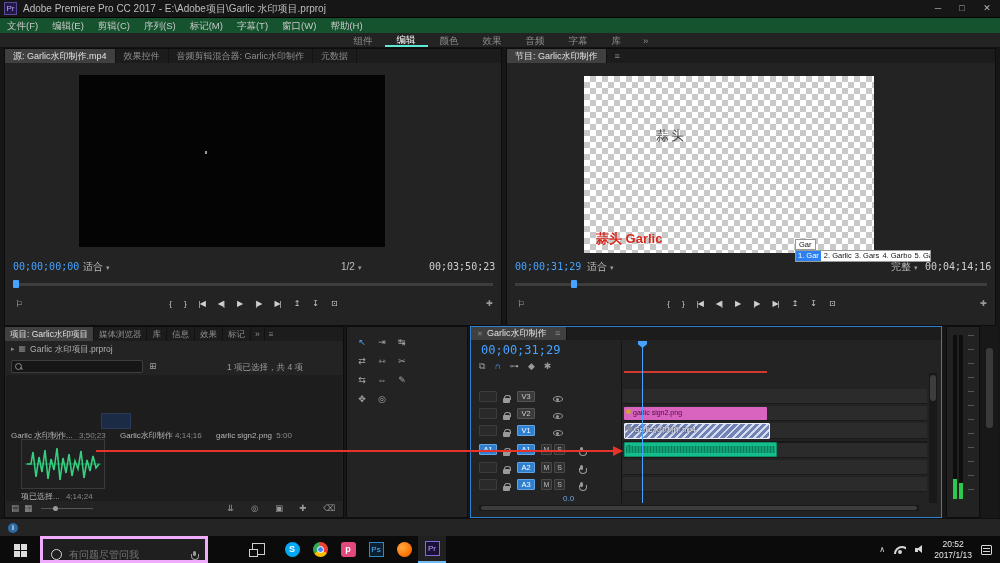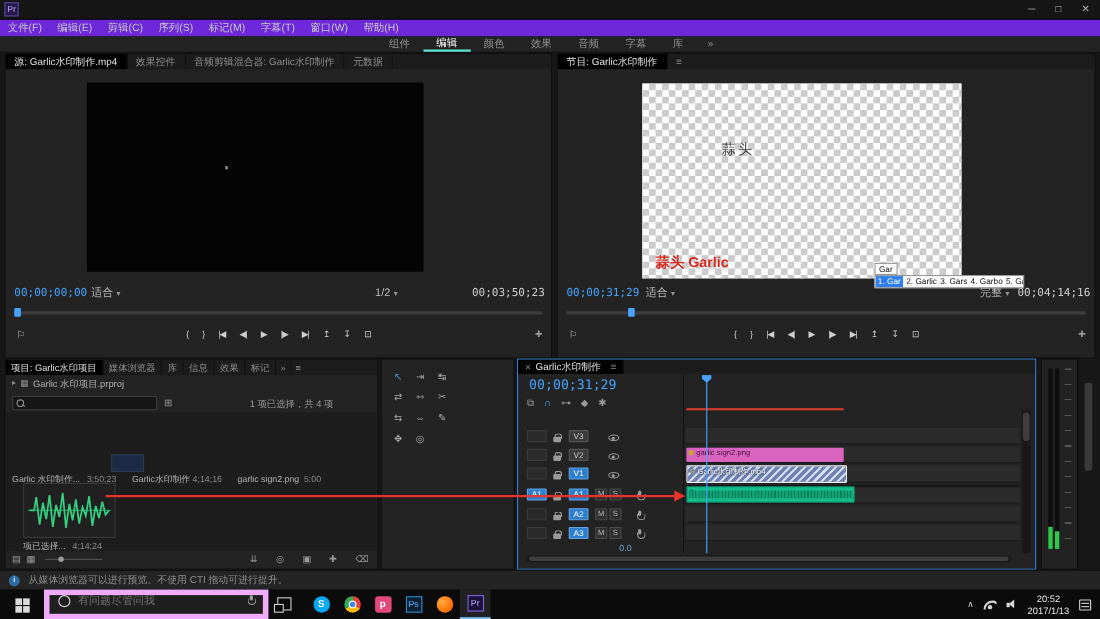--- a/index.html
+++ b/index.html
@@ -5,21 +5,21 @@
   *{margin:0;padding:0;box-sizing:border-box}
   html,body{width:1000px;height:563px;overflow:hidden}
   body{font-family:"Liberation Sans","DejaVu Sans",sans-serif;background:#141414}
   #app{position:relative;width:1000px;height:563px;background:#161616;color:#c8c8c8;font-size:10px;line-height:1.2}
   .abs{position:absolute}
   .mono{font-family:"DejaVu Sans Mono",monospace}
   .tcblue{color:#46a3ff}
   .panel{position:absolute;background:#232323;border:1px solid #0d0d0d}
   .tabbar{position:absolute;left:0;top:0;right:0;height:14px;background:#1c1c1c;display:flex;font-size:9px;color:#8e8e8e;white-space:nowrap;overflow:hidden}
   .tab{padding:0 8px;line-height:14px;border-right:1px solid #121212}
-  .tab.active{background:#000000;color:#e0e0e0}
+  .tab.active{background:#404040;color:#e0e0e0}
   .caret{font-size:7px;color:#9a9a9a;margin-left:3px}
   .tp{position:absolute;left:0;right:0;display:flex;justify-content:center;gap:13px;font-size:8px;color:#cfcfcf}
   .tp span{display:inline-block;letter-spacing:-1px}
   .checker{background-image:linear-gradient(45deg,#c9c9c9 25%,transparent 25%,transparent 75%,#c9c9c9 75%),linear-gradient(45deg,#c9c9c9 25%,#ffffff 25%,#ffffff 75%,#c9c9c9 75%);background-size:12px 12px;background-position:0 0,6px 6px;background-color:#fff}
   .scrubline{position:absolute;left:8px;right:8px;top:4px;height:3px;background:#3d3d3d}
   .scrubmark{position:absolute;top:1px;width:6px;height:8px;background:#46a3ff;border-radius:1px}
   .trk-box{display:inline-block;width:18px;height:11px;line-height:10px;text-align:center;font-size:7.5px;background:#3a3a3a;border:1px solid #555;color:#ccc;border-radius:1px}
   .trk-box.on{background:#2f7fd0;border-color:#64a4e0;color:#fff}
   .trk-box.empty{background:#2a2a2a;border-color:#3c3c3c}
   .ms{display:inline-block;width:11px;height:11px;line-height:10px;text-align:center;font-size:7px;background:#303030;border:1px solid #4a4a4a;color:#bbb;border-radius:1px}
@@ -53,28 +53,29 @@
   .infoicon{display:inline-block;width:10px;height:10px;border-radius:50%;background:#2d6ca2;color:#dfe9f5;font-size:7px;line-height:10px;text-align:center;font-weight:bold}
   input{outline:none}
 </style>
 </head>
 <body>
 
 <div id="app">
 
   <div class="abs" style="left:0;top:0;width:1000px;height:18px;background:#161616;display:flex;align-items:center;border-bottom:1px solid #000">
     <span style="width:13px;height:13px;margin-left:4px;background:#25184a;border:1px solid #5a4a9a;color:#b9a7f5;font-size:8px;display:flex;align-items:center;justify-content:center">Pr</span>
+    <span style="margin-left:6px;color:#bdbdbd;font-size:10px">Adobe Premiere Pro CC 2017 - E:\Adobe项目\Garlic 水印项目.prproj</span>
     <span style="margin-left:auto;display:flex">
       <span style="width:24px;text-align:center;color:#b5b5b5;font-size:9px">─</span>
       <span style="width:24px;text-align:center;color:#b5b5b5;font-size:9px">□</span>
       <span style="width:26px;text-align:center;color:#b5b5b5;font-size:9px">✕</span>
     </span>
   </div>
 
-  <div class="abs" style="left:0;top:18px;width:1000px;height:15px;background:#6d28d9;display:flex;align-items:center;font-size:9.5px;color:#c9c9c9">
+  <div class="abs" style="left:0;top:18px;width:1000px;height:15px;background:#14532d;display:flex;align-items:center;font-size:9.5px;color:#c9c9c9">
     <span style="padding:0 7px">文件(F)</span>
     <span style="padding:0 7px">编辑(E)</span>
     <span style="padding:0 7px">剪辑(C)</span>
     <span style="padding:0 7px">序列(S)</span>
     <span style="padding:0 7px">标记(M)</span>
     <span style="padding:0 7px">字幕(T)</span>
     <span style="padding:0 7px">窗口(W)</span>
     <span style="padding:0 7px">帮助(H)</span>
   </div>
 
@@ -345,26 +346,25 @@
   <div class="abs" style="left:982px;top:326px;width:16px;height:192px;background:#181818">
     <span class="abs" style="left:4px;top:22px;width:7px;height:80px;background:#3a3a3a;border-radius:3px"></span>
   </div>
 
   <div style="position:absolute;left:96px;top:450px;width:518px;height:2px;background:#e8332a;z-index:40">
     <span style="content:'';position:absolute;right:-9px;top:-4px;width:0;height:0;border-left:10px solid #e8332a;border-top:5px solid transparent;border-bottom:5px solid transparent"></span>
   </div>
 
   <div class="abs" style="left:0;top:518px;width:1000px;height:18px;background:#242424;border-top:1px solid #101010;display:flex;align-items:center">
     <span class="infoicon" style="margin-left:8px">i</span>
-    <span style="margin-left:8px;color:#8f8f8f;font-size:9px">从媒体浏览器可以进行预览。不使用 CTI 拖动可进行提升。</span>
   </div>
 
   <div class="abs" style="left:0;top:536px;width:1000px;height:27px;background:#0b0b0b">
     <span class="winlogo"></span>
-    <div class="abs" style="left:40px;top:0;width:204px;height:27px;background:#1f1f1f;border:5px solid #f0abfc;display:flex;align-items:flex-start">
+    <div class="abs" style="left:40px;top:0;width:168px;height:27px;background:#1f1f1f;border:3px solid #f0abfc;display:flex;align-items:flex-end">
       <span class="cortana" style="margin-left:8px"></span>
       <input style="flex: 1 1 0%; margin-left: 7px; background: transparent; border: none; color: rgb(207, 207, 207); font-size: 10px; width: 120px;" placeholder="有问题尽管问我">
       <span class="micicon" style="margin-right:8px"></span>
     </div>
     <span class="tvicon" style="left:252px;top:7px"></span>
     <div class="abs" style="left:278px;top:0;display:flex">
       <span class="appbtn">
           <span style="width:15px;height:15px;border-radius:50%;background:#03a9f4;color:#fff;font-size:9px;font-weight:bold;display:flex;align-items:center;justify-content:center">S</span>
         </span>
       <span class="appbtn">

